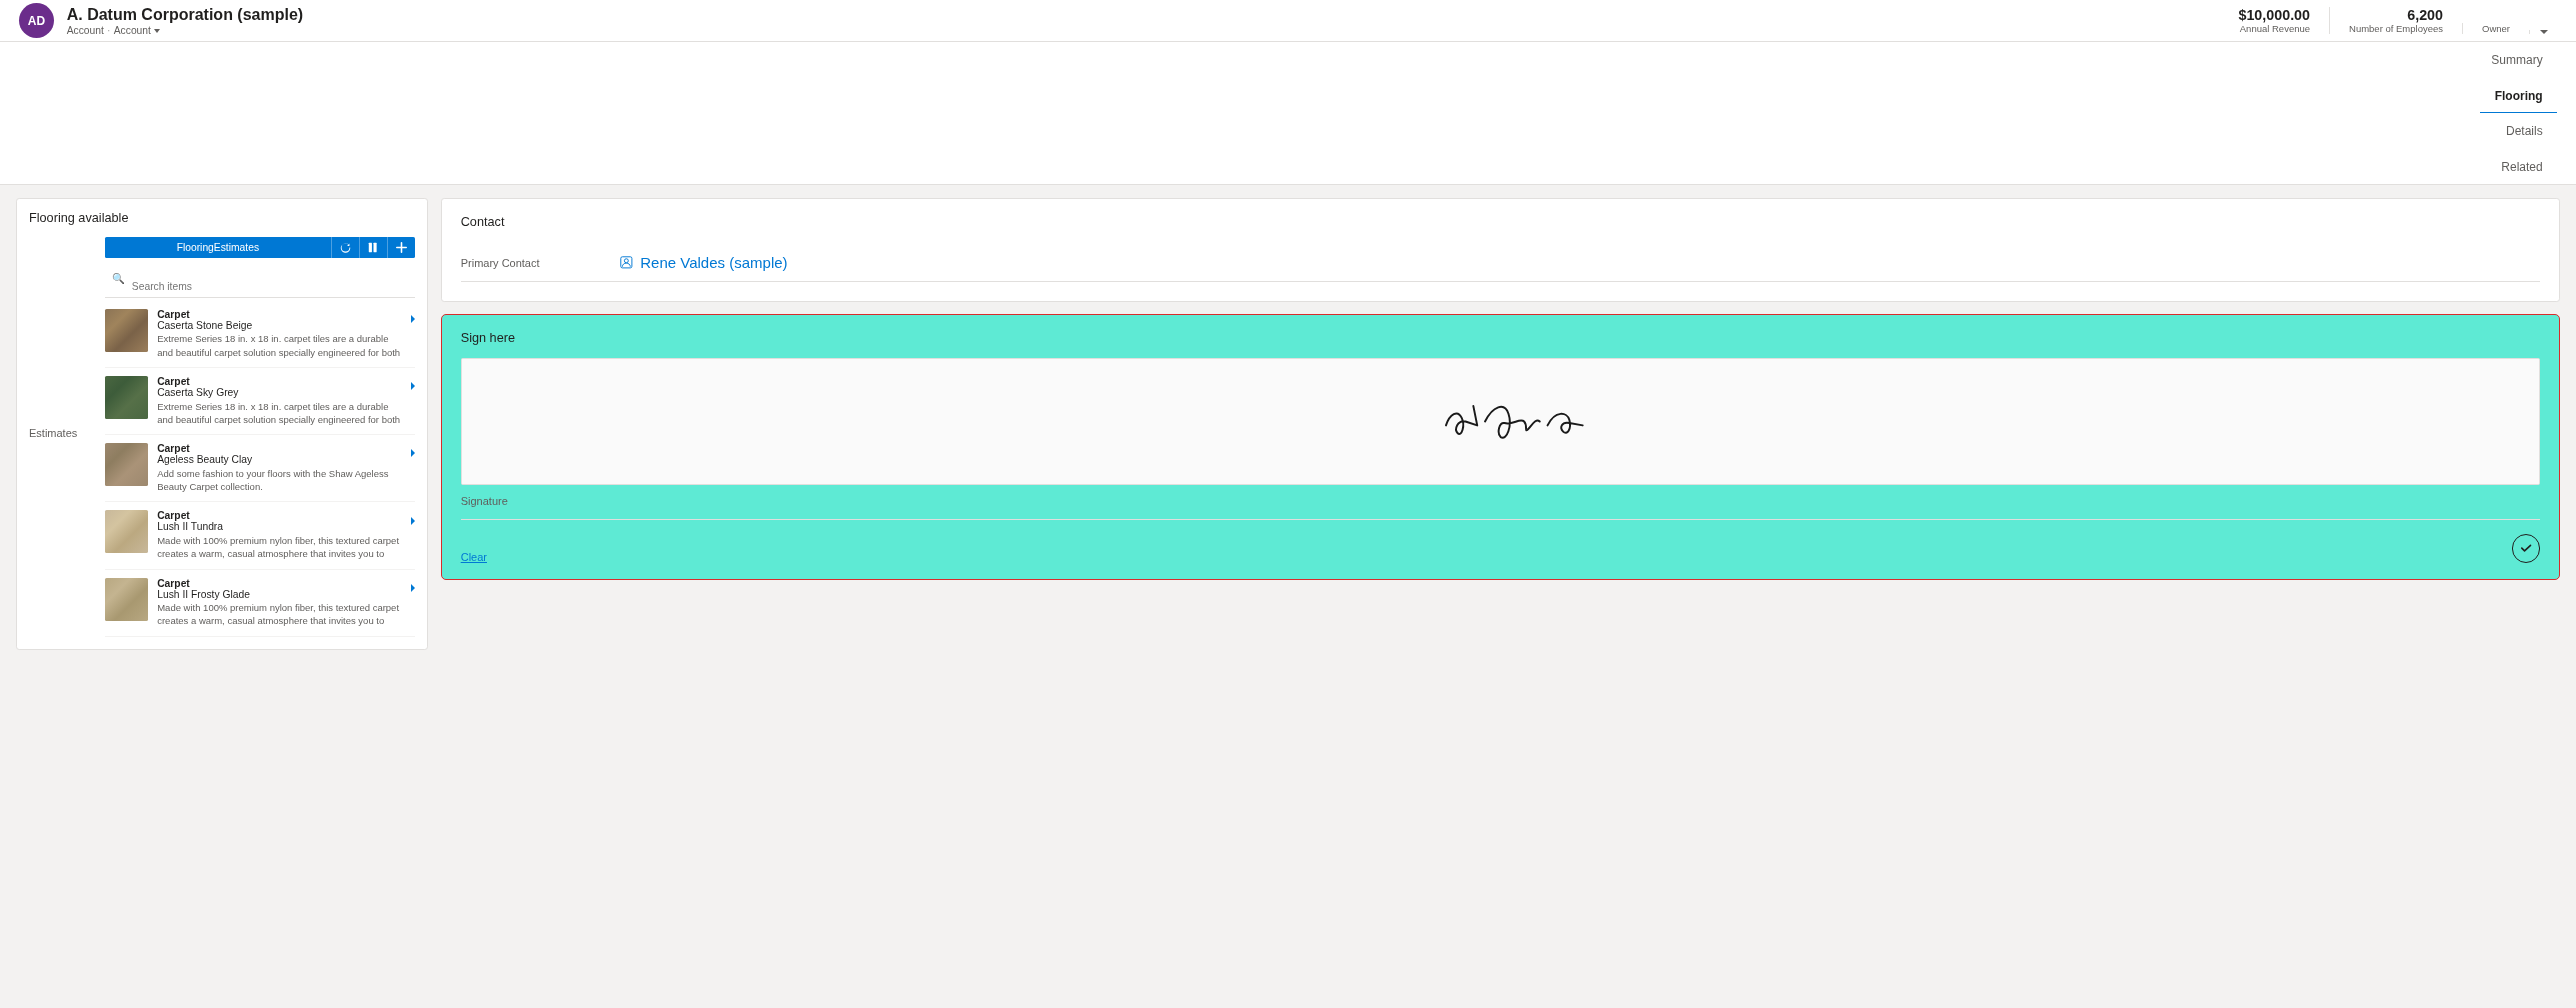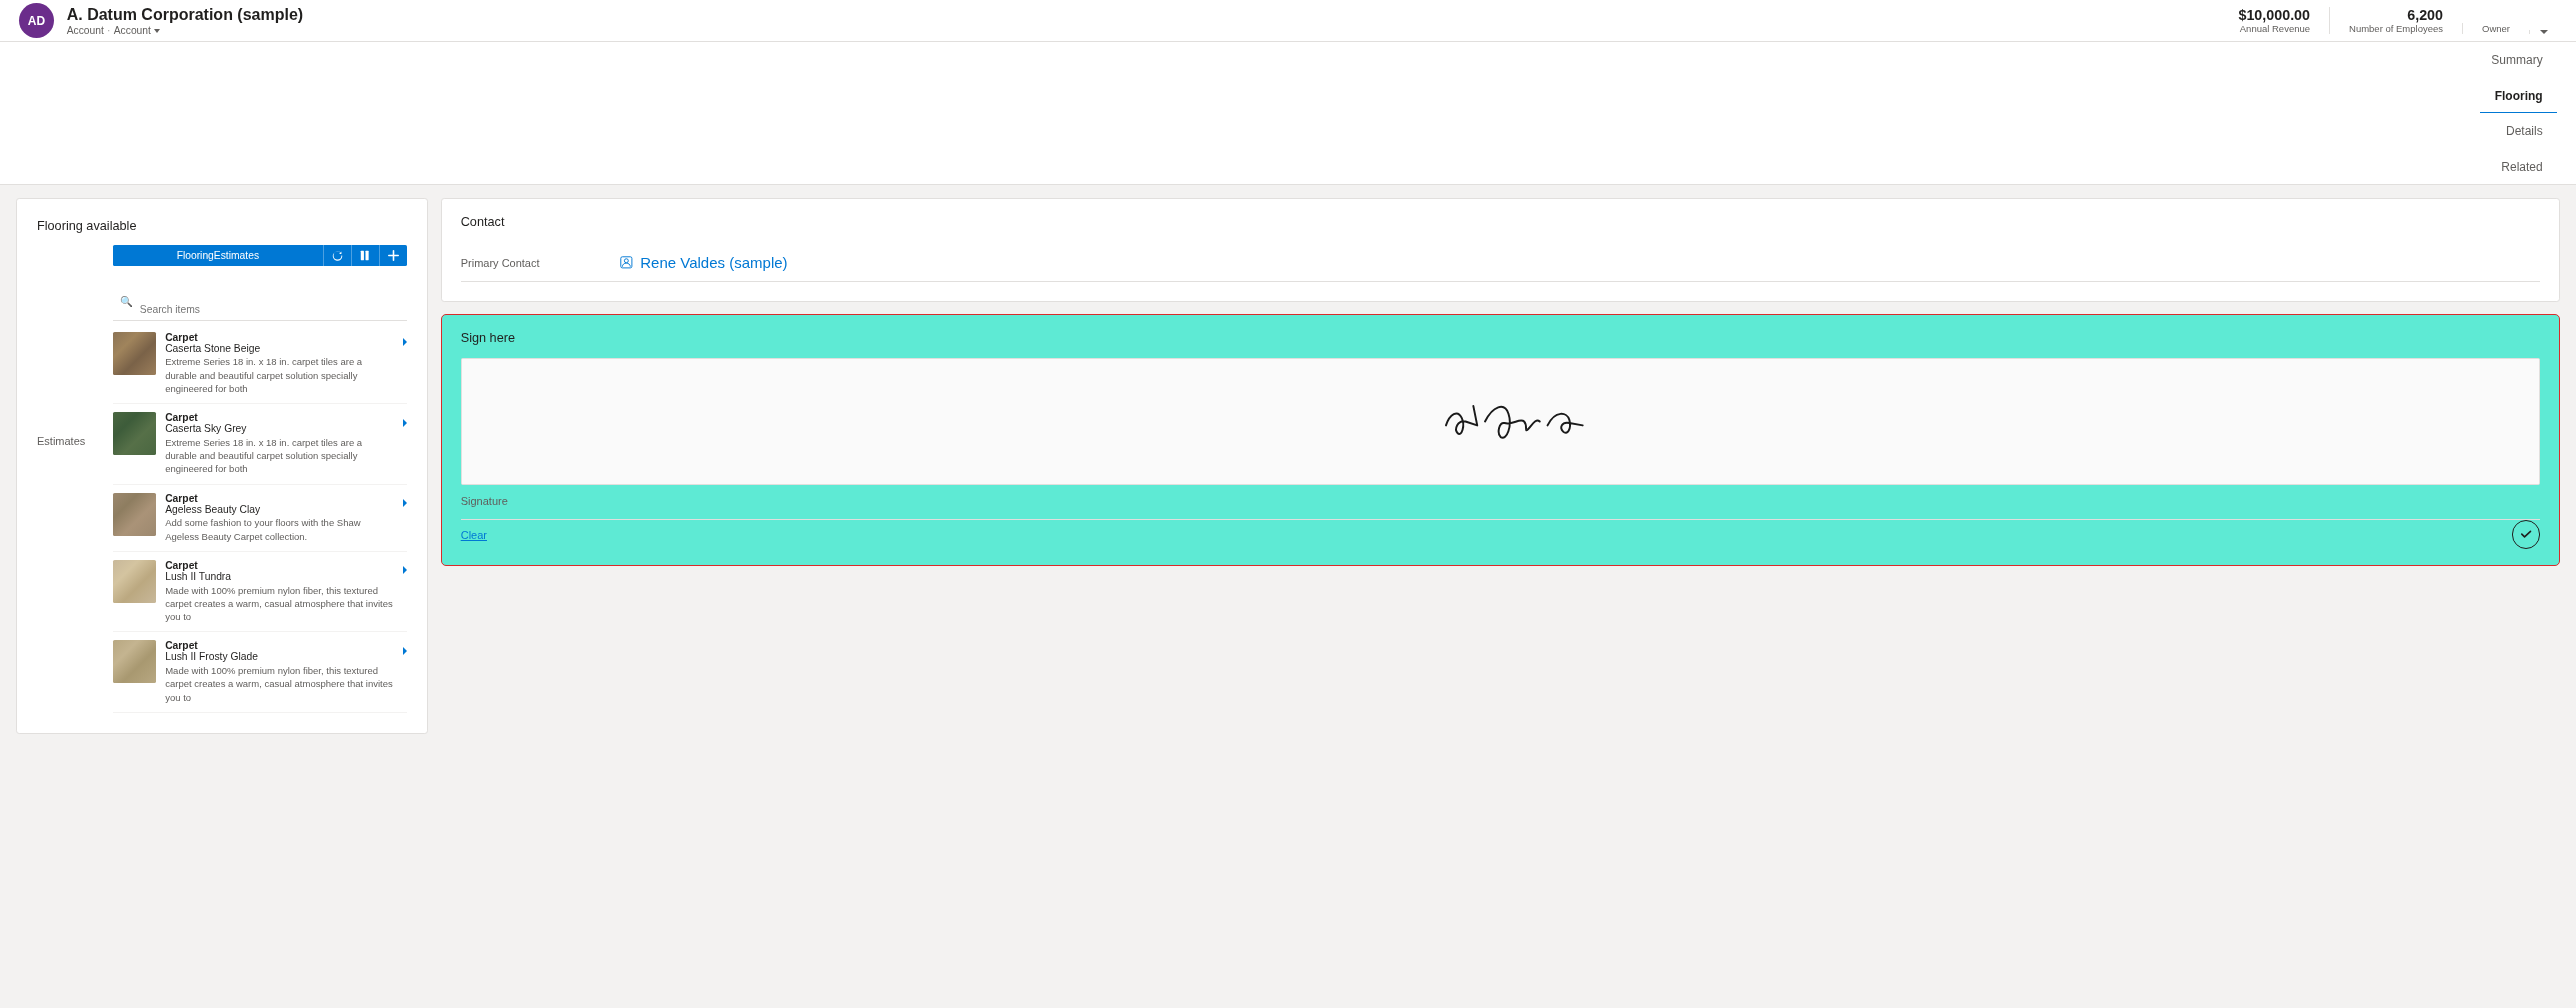--- a/index.html
+++ b/index.html
@@ -148,41 +148,41 @@
       min-height: calc(100vh - 103px);
     }
 
     
     .panel-left {
       background: #fff;
       border: 0.8px solid #e1dfdd;
       border-radius: 3.2px;
       width: 412px;
       flex-shrink: 0;
-      padding: 20px;
+      padding: 12px;
       min-height: 444px;
     }
     .panel-title {
       font-size: 12.7px;
       font-weight: 400;
       color: #201f1e;
       margin-bottom: 12.7px;
     }
 
     .estimates-label {
       font-size: 11px;
       color: #605e5c;
       margin-bottom: 9.5px;
     }
 
     .subgrid-header {
       display: flex;
       align-items: center;
       gap: 0;
-      margin-bottom: 17px;
+      margin-bottom: 2px;
     }
     .subgrid-title-btn {
       background: #0078d4;
       color: #fff;
       padding: 4.8px 11px;
       font-size: 10.3px;
       font-weight: 500;
       border: none;
       cursor: pointer;
       border-radius: 1.6px 0 0 1.6px;
@@ -364,23 +364,23 @@
       width: 100%;
       height: 100%;
     }
     .signature-label {
       font-size: 11px;
       color: #605e5c;
       margin-bottom: 12.7px;
     }
     .signature-footer {
       display: flex;
-      align-items: center;
+      align-items: flex-end;
       justify-content: space-between;
-      padding-top: 0;
+      padding-top: 14px;
       border-top: 0.8px solid #e1dfdd;
       gap: 8px;
     }
     .clear-link {
       font-size: 11px;
       color: #0078d4;
       text-decoration: underline;
       cursor: pointer;
     }
     .check-circle {

